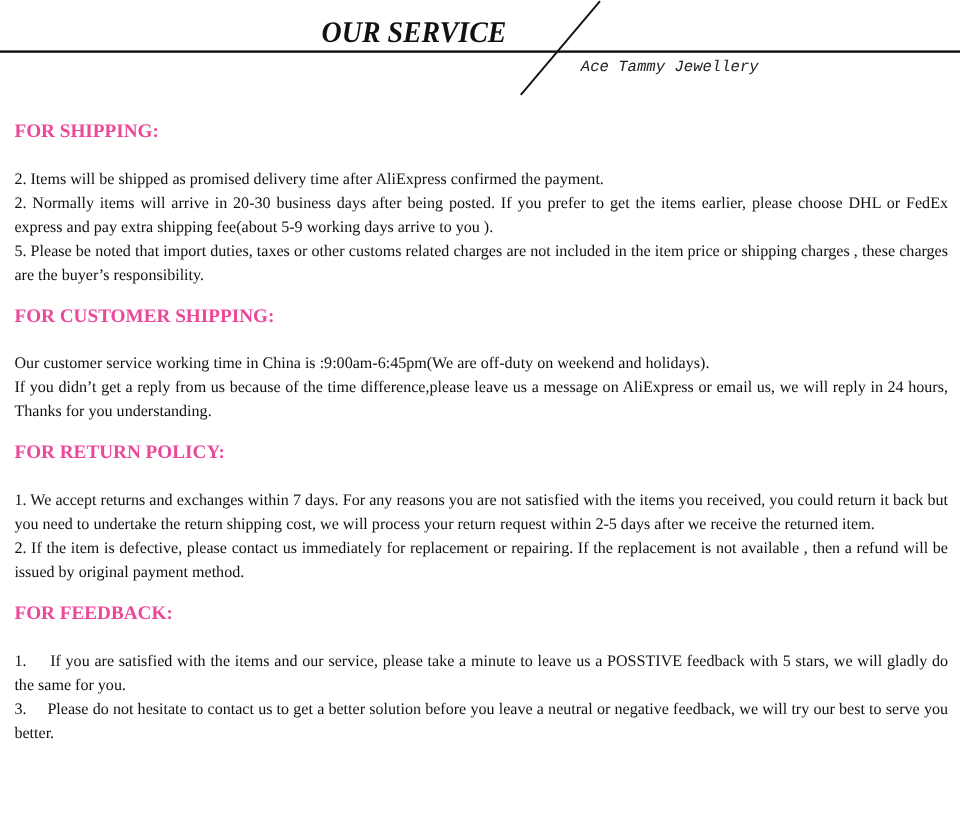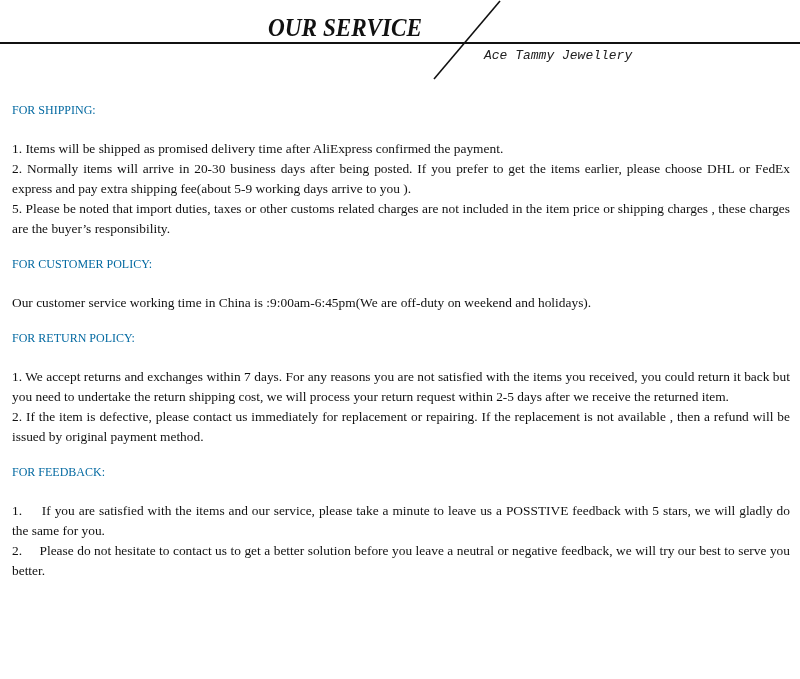--- a/index.html
+++ b/index.html
@@ -19,21 +19,21 @@
       letter-spacing: 0px; transform: scaleX(0.93); transform-origin: left top;
       color: #111;
     }
     .subtitle {
       position: absolute; left: 484px; top: 48px;
       font-size: 13px; font-style: italic; color: #222; font-family: Liberation Mono, monospace;
     }
     .content { position: absolute; left: 12px; top: 100px; width: 778px; }
     .section { margin: 0; }
     .sec-head {
-      font-size: 12px; font-weight: normal; color: #0369a1;
+      font-size: 16px; font-weight: bold; color: #ec4899;
       margin: 0 0 19px 0; height: 20px; line-height: 20px;
     }
     .para {
       font-size: 13.4px; line-height: 20px; text-align: justify; margin: 0;
     }
     .gap { height: 15px; }
   </style>
 </head>
 <body>
 
@@ -43,38 +43,39 @@
     <line x1="500" y1="1" x2="434" y2="79" stroke="#111" stroke-width="1.6"></line>
   </svg>
   <div class="title">OUR SERVICE</div>
   <div class="subtitle">Ace Tammy Jewellery</div>
 </div>
 
 <div class="content">
 
   <div class="section">
     <div class="sec-head">FOR SHIPPING:</div>
-    <p class="para">1.  Items will be shipped as promised delivery time after AliExpress confirmed the payment.</p>
+    <p class="para">2.  Items will be shipped as promised delivery time after AliExpress confirmed the payment.</p>
     <p class="para">2.  Normally items will arrive in 20-30 business days after being posted. If you prefer to get the items earlier, please choose DHL or FedEx express and pay extra shipping fee(about 5-9 working days arrive to you ).</p>
     <p class="para">5.  Please be noted that import duties, taxes or other customs related charges are not included in the item price or shipping charges , these charges are the buyer’s responsibility.</p>
   </div>
   <div class="gap"></div>
 
   <div class="section">
-    <div class="sec-head">FOR CUSTOMER POLICY:</div>
+    <div class="sec-head">FOR CUSTOMER SHIPPING:</div>
     <p class="para">Our customer service working time in China is :9:00am-6:45pm(We are off-duty on weekend and holidays).</p>
+    <p class="para">If you didn’t get a reply from us because of the time difference,please leave us a message on AliExpress or email us, we will reply in 24 hours, Thanks for you understanding.</p>
   </div>
   <div class="gap"></div>
 
   <div class="section">
     <div class="sec-head">FOR RETURN POLICY:</div>
     <p class="para">1. We accept returns and exchanges within 7 days. For any reasons you are not satisfied with the items you received, you could return it back but you need to undertake the return shipping cost, we will process your return request within 2-5 days after we receive the returned item.</p>
     <p class="para">2. If the item is defective, please contact us immediately for replacement or repairing. If the replacement is not available , then a refund will be issued by original payment method.</p>
   </div>
   <div class="gap"></div>
 
   <div class="section">
     <div class="sec-head">FOR FEEDBACK:</div>
     <p class="para" style="white-space: pre-wrap;">1.     If you are satisfied with the items and our service, please take a minute to leave us a POSSTIVE feedback with 5 stars, we will gladly do the same for you.</p>
-    <p class="para" style="white-space: pre-wrap;">2.     Please do not hesitate to contact us to get a better solution before you leave a neutral or negative feedback, we will try our best to serve you better.</p>
+    <p class="para" style="white-space: pre-wrap;">3.     Please do not hesitate to contact us to get a better solution before you leave a neutral or negative feedback, we will try our best to serve you better.</p>
   </div>
 
 </div>
 
 </body></html>

